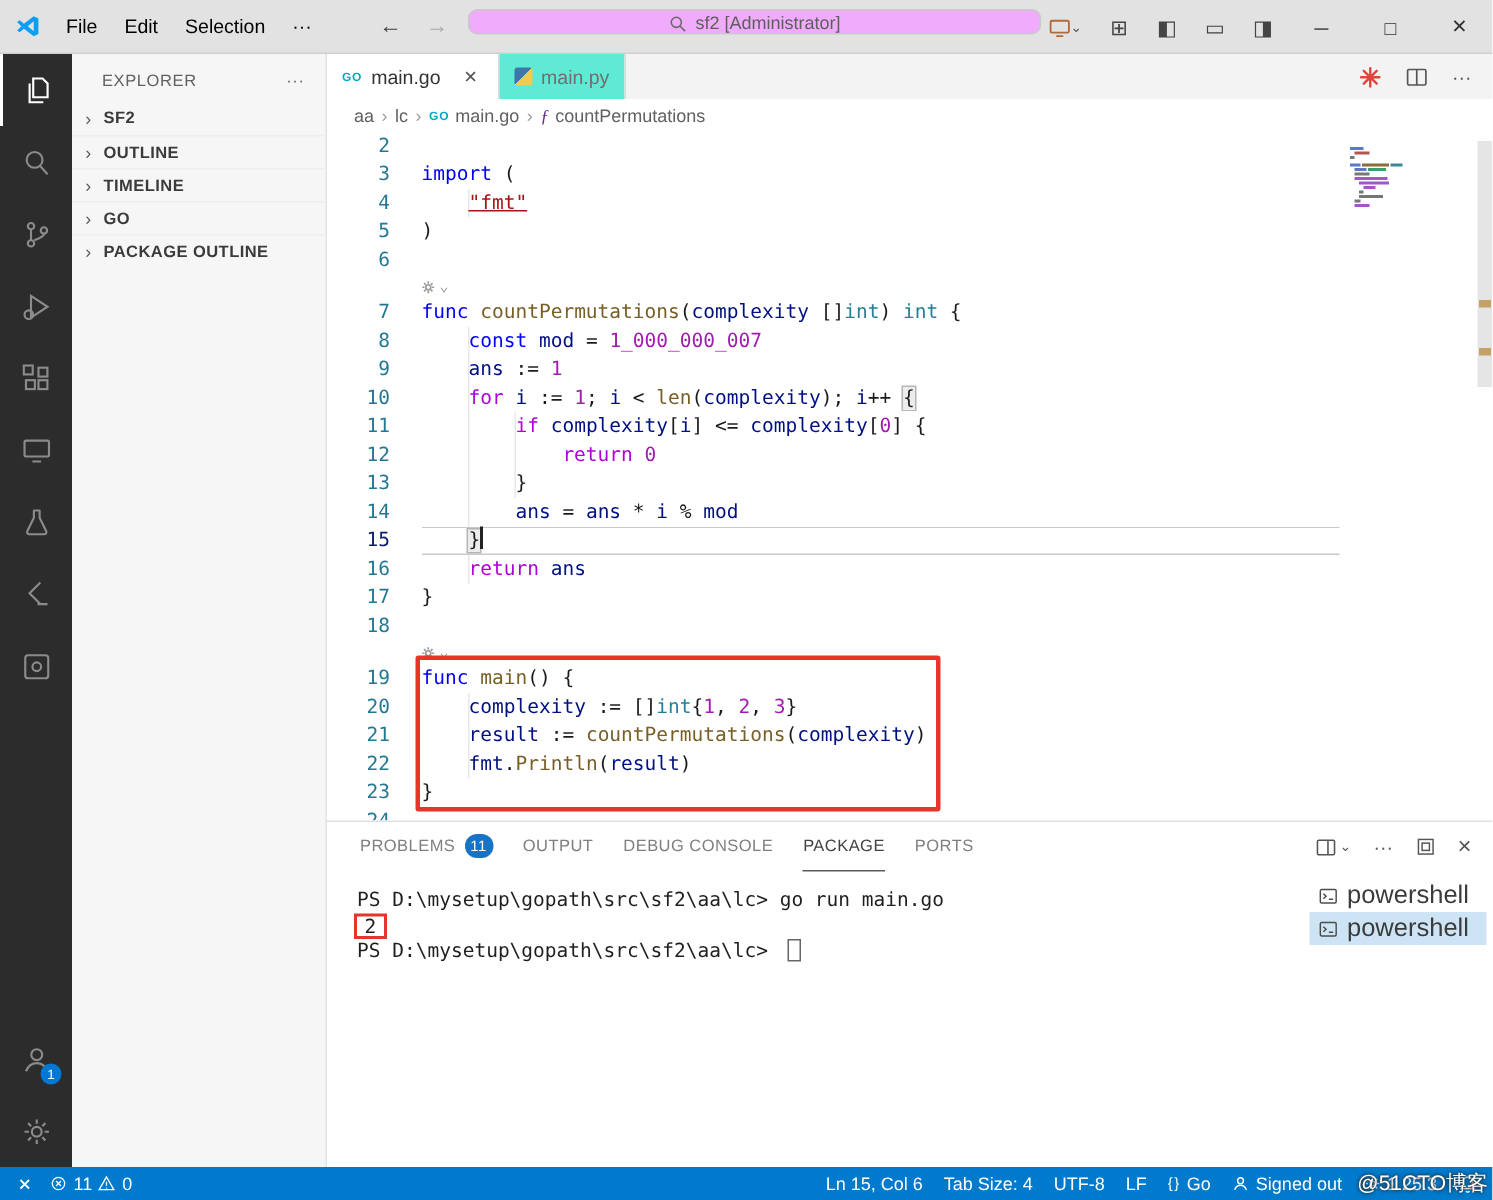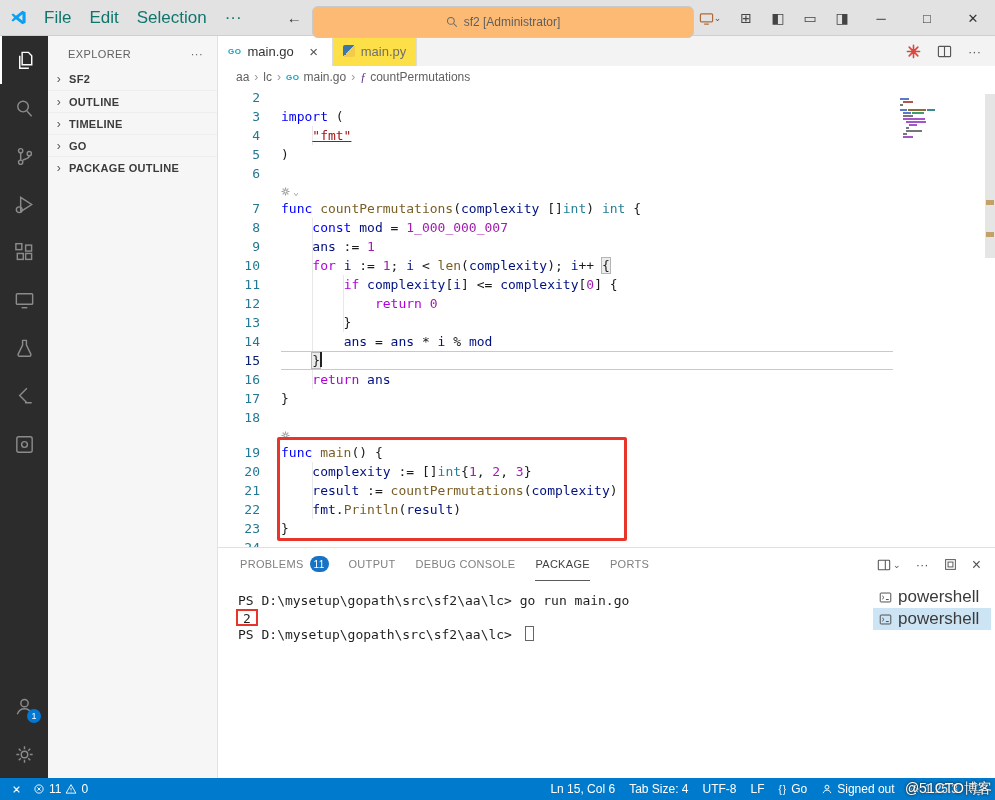--- a/index.html
+++ b/index.html
@@ -2,24 +2,24 @@
 <html><head>
 <meta charset="utf-8">
 <style>
   *{margin:0;padding:0;box-sizing:border-box}
   html,body{width:995px;height:800px;overflow:hidden}
   body{position:relative;font-family:"Liberation Sans","DejaVu Sans",sans-serif;font-size:13px;color:#333;background:#fff}
   svg{display:block}
 
   
   #titlebar{position:absolute;left:0;top:0;width:995px;height:36px;background:#e2e2e2;border-bottom:1px solid #cfcfcf;display:flex;align-items:center;padding:0 0 0 10px;z-index:20}
-  #titlebar .menu{padding:0 9px;height:24px;line-height:24px;color:#0f766e;font-size:17px;border-radius:5px;cursor:default}
+  #titlebar .menu{padding:0 9px;height:24px;line-height:24px;color:#000000;font-size:13px;border-radius:5px;cursor:default}
   .nav-arrow{color:#3b3b3b;font-size:15px;padding:0 8px}
   .nav-arrow.disabled{color:#a9a9a9}
-  #search-box{position:absolute;left:312px;top:6px;width:382px;height:32px;background:#fdba74;border:1px solid #c9c9c9;border-radius:6px;display:flex;align-items:center;justify-content:center;gap:6px;color:#5f5f5f;font-size:12px}
+  #search-box{position:absolute;left:312px;top:6px;width:382px;height:17px;background:#f0abfc;border:1px solid #c9c9c9;border-radius:6px;display:flex;align-items:flex-end;justify-content:center;gap:6px;color:#5f5f5f;font-size:12px}
   #tb-right{position:absolute;right:0;top:0;height:36px;display:flex;align-items:center;gap:2px}
   .tb-ico{width:30px;height:28px;display:flex;align-items:center;justify-content:center;color:#444;font-size:14px}
   .win-ctl{width:44px;height:36px;display:flex;align-items:center;justify-content:center;color:#333;font-size:13px}
 
   
   #activitybar{position:absolute;left:0;top:36px;width:48px;height:742px;background:#2c2c2c;z-index:10}
   .ab-item{width:48px;height:48px;display:flex;align-items:center;justify-content:center;position:relative;cursor:pointer}
   .ab-item svg{stroke:#8b8b8b;fill:none;stroke-width:1.5}
   .ab-item.active{border-left:2px solid #fff}
   .ab-item.active svg{stroke:#fff}
@@ -30,21 +30,21 @@
   #sidebar{position:absolute;left:48px;top:36px;width:170px;height:742px;background:#f6f6f6;border-right:1px solid #e2e2e2}
   #sidebar-header{display:flex;align-items:center;justify-content:space-between;padding:12px 14px 8px 20px;color:#616161;font-size:11px;letter-spacing:.4px}
   .side-section{display:flex;align-items:center;gap:3px;height:22px;padding-left:4px;font-size:11px;font-weight:bold;color:#3b3b3b;letter-spacing:.3px;border-top:1px solid #eeeeee;cursor:pointer}
   .side-section:first-child{border-top:none}
   .chev{color:#5a5a5a;font-size:12px;width:14px;text-align:center;font-weight:normal}
 
   
   #editor-group{position:absolute;left:218px;top:36px;width:777px;height:511px;background:#fff}
   #tabbar{height:30px;background:#f3f3f3;display:flex;align-items:stretch}
   #tabs{display:flex}
-  .tab{display:flex;align-items:center;gap:6px;padding:0 10px;font-size:13px;color:#6f6f6f;background:#fde047;border-right:1px solid #dcdcdc;cursor:pointer}
+  .tab{display:flex;align-items:center;gap:6px;padding:0 10px;font-size:13px;color:#6f6f6f;background:#5eead4;border-right:1px solid #dcdcdc;cursor:pointer}
   .tab.active{background:#fff;color:#333}
   .tab-close{font-size:15px;color:#555;margin-left:6px;width:16px;text-align:center;border-radius:3px}
   .go-ico{color:#00a9cc;font-weight:bold;font-size:8px;letter-spacing:.5px}
   .py-ico{width:12px;height:12px;border-radius:2px;background:linear-gradient(135deg,#3b77a8 0 50%,#f2cb4e 50% 100%)}
   #editor-actions{margin-left:auto;display:flex;align-items:center;gap:16px;padding-right:14px}
   #editor-actions .ea{display:flex;align-items:center;color:#555;cursor:pointer}
   #breadcrumbs{height:22px;display:flex;align-items:center;gap:5px;padding-left:18px;font-size:12px;color:#616161;background:#fff}
   .crumb{display:flex;align-items:center;gap:4px;cursor:pointer}
   .crumb-sep{color:#9a9a9a;font-size:12px}
   .sym-ico{color:#652d90;font-style:italic;font-family:"Liberation Serif",serif;font-size:12px}

